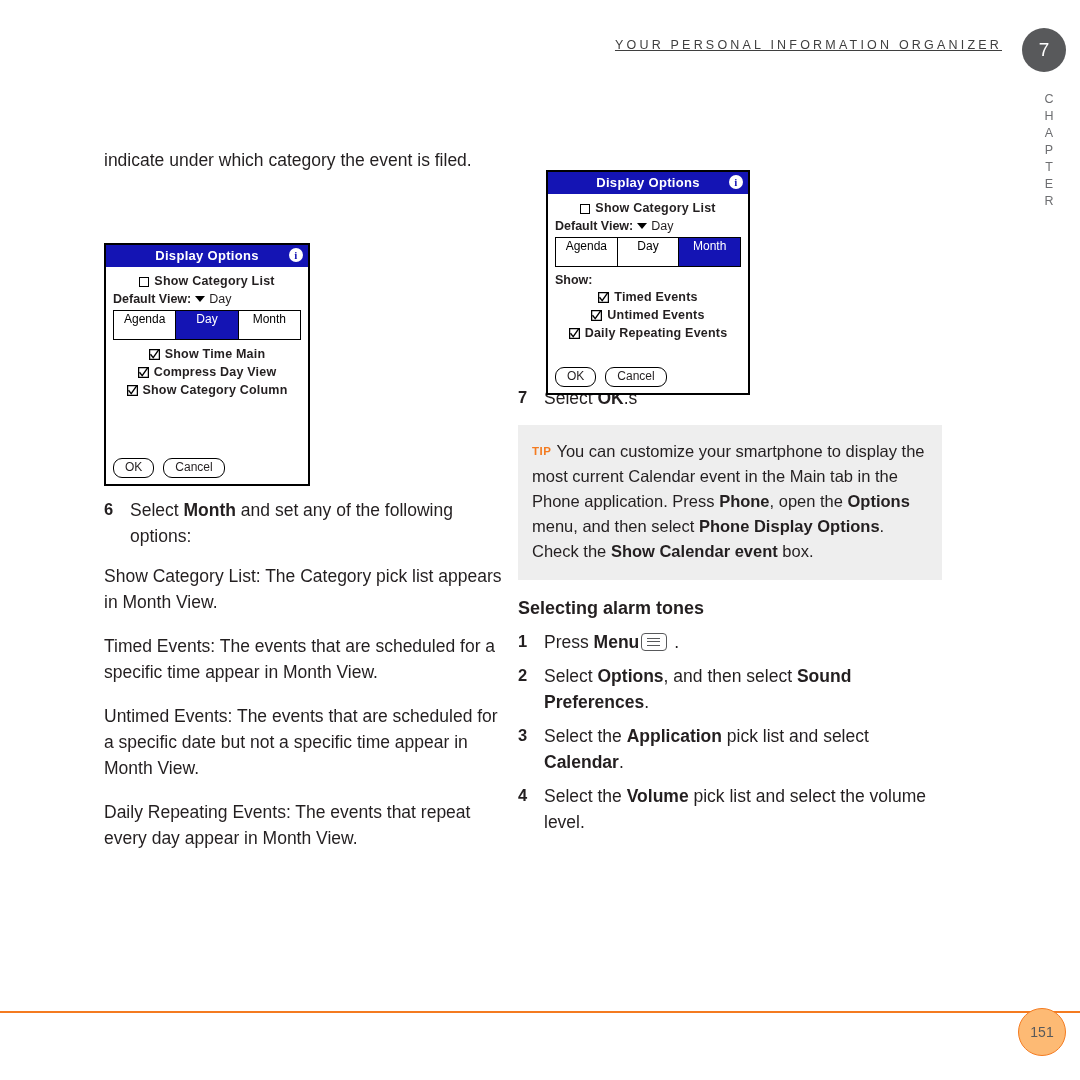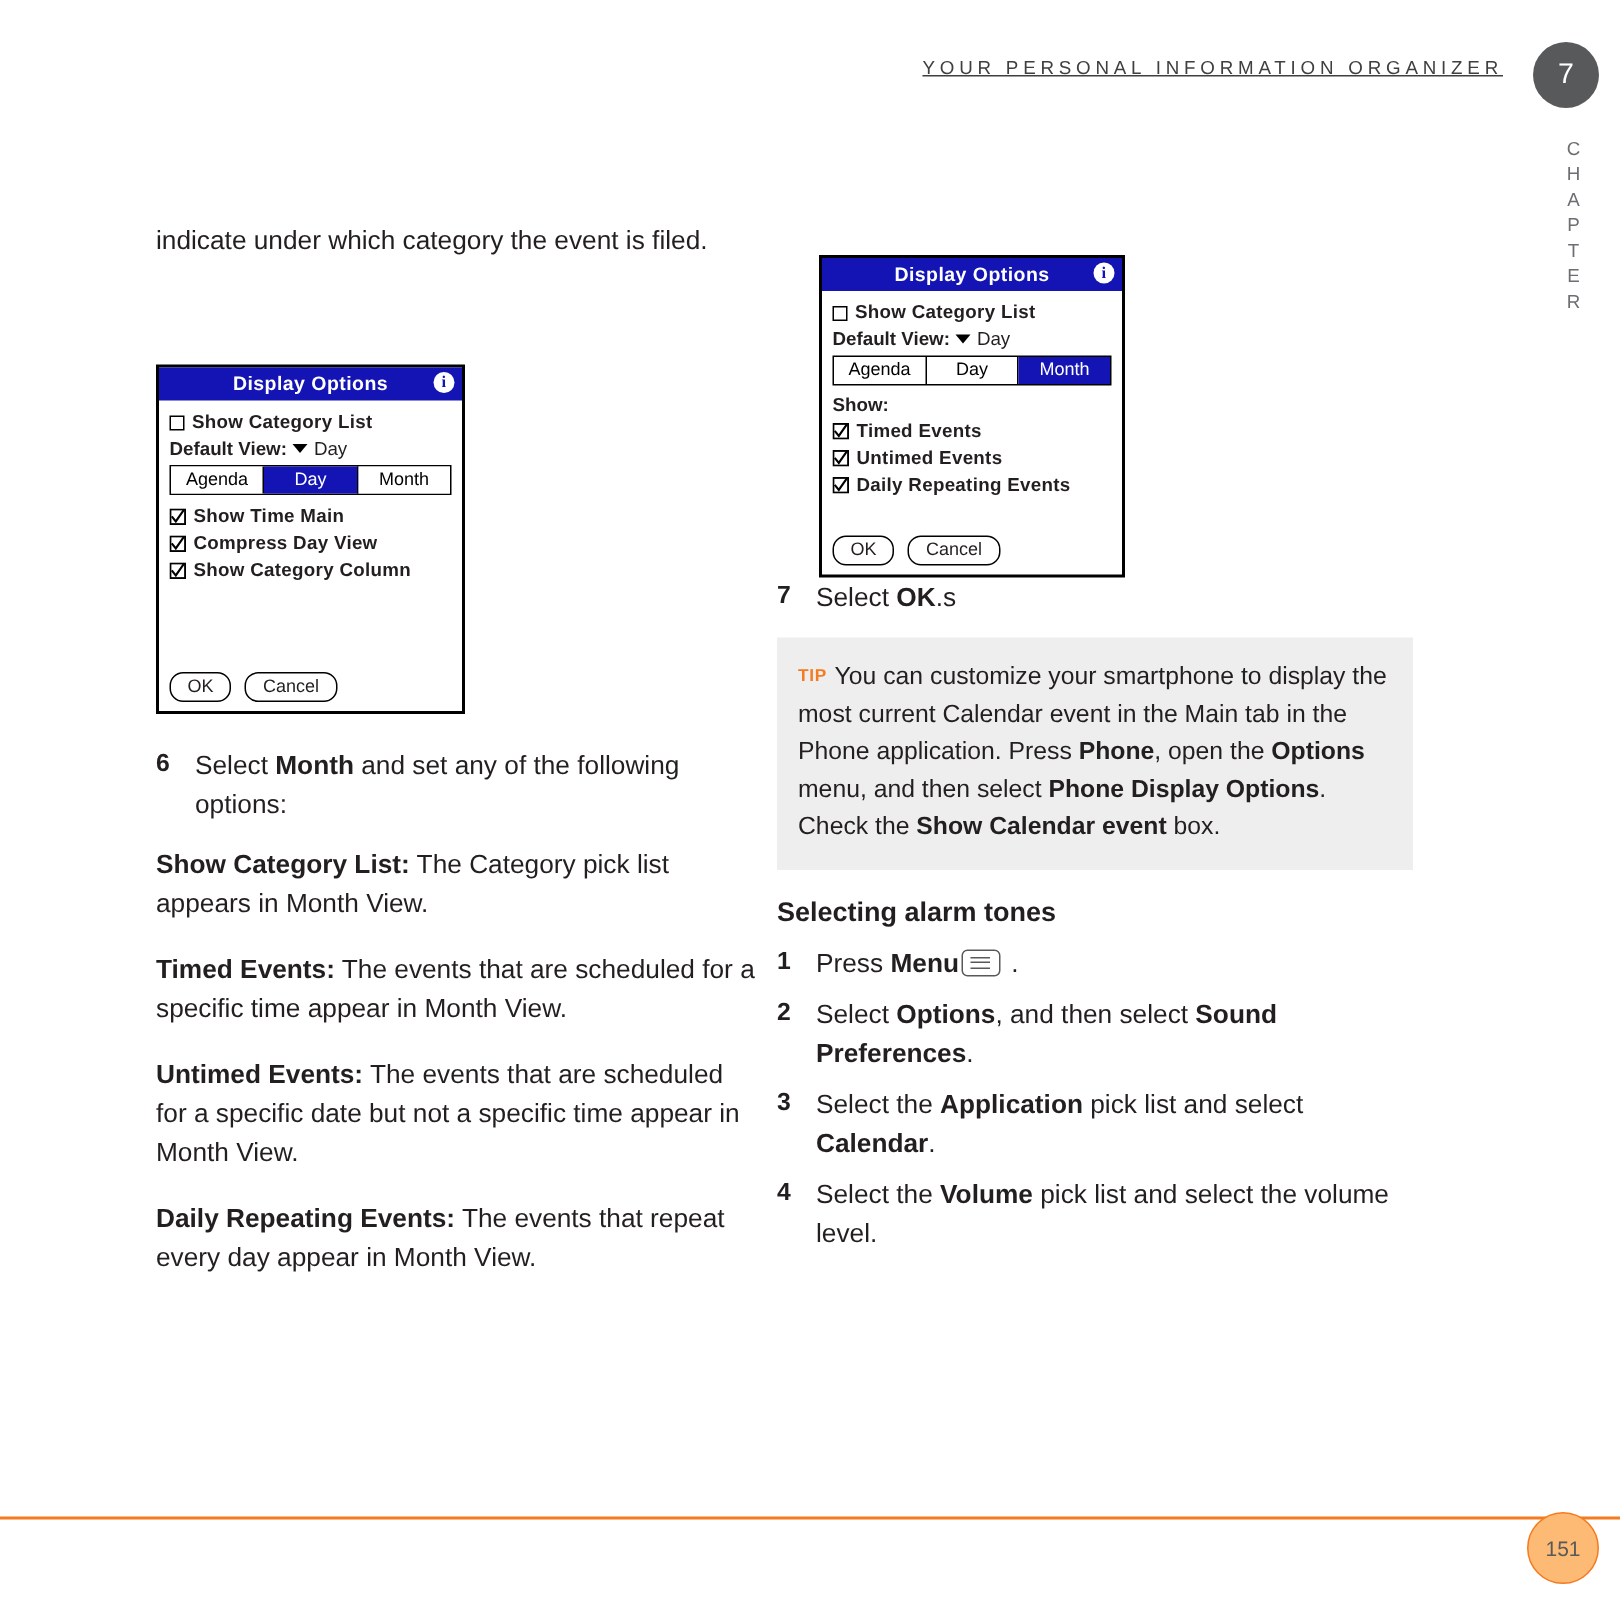--- a/index.html
+++ b/index.html
@@ -89,21 +89,21 @@
     font-size: 17.5px;
     line-height: 26px;
   }
   .bold { font-weight: bold; }
 
   .deflist p {
     font-size: 17.5px;
     line-height: 26px;
     margin: 0 0 18px 0;
   }
-  .deflist p .term { font-weight: bold; text-align: right; }
+  .deflist p .term { font-weight: normal; text-align: right; }
 
   
   .palm {
     border: 2px solid #000000;
     background: #ffffff;
     position: relative;
     box-sizing: border-box;
   }
   .palm-title {
     background: #1414b4;
@@ -135,20 +135,21 @@
   }
   .palm-row {
     font-size: 12.5px;
     font-weight: bold;
     line-height: 17px;
     display: flex;
     align-items: center;
     gap: 5px;
     margin-bottom: 1px;
     letter-spacing: 0.2px;
+    justify-content: center;
   }
   .chk-empty {
     display: inline-block;
     width: 10px;
     height: 10px;
     border: 1.4px solid #000;
     box-sizing: border-box;
     flex: none;
   }
   .chk-done {
@@ -172,21 +173,21 @@
     width: 0; height: 0;
     border-left: 5px solid transparent;
     border-right: 5px solid transparent;
     border-top: 6px solid #000;
     display: inline-block;
   }
   .tabs {
     display: flex;
     border: 1.5px solid #000;
     margin: 3px 0 6px 0;
-    height: 20px;
+    height: 30px;
     box-sizing: border-box;
   }
   .tabs .tab {
     flex: 1;
     text-align: center;
     font-size: 12px;
     line-height: 17px;
     border-right: 1.5px solid #000;
     background: #ffffff;
     color: #000;

